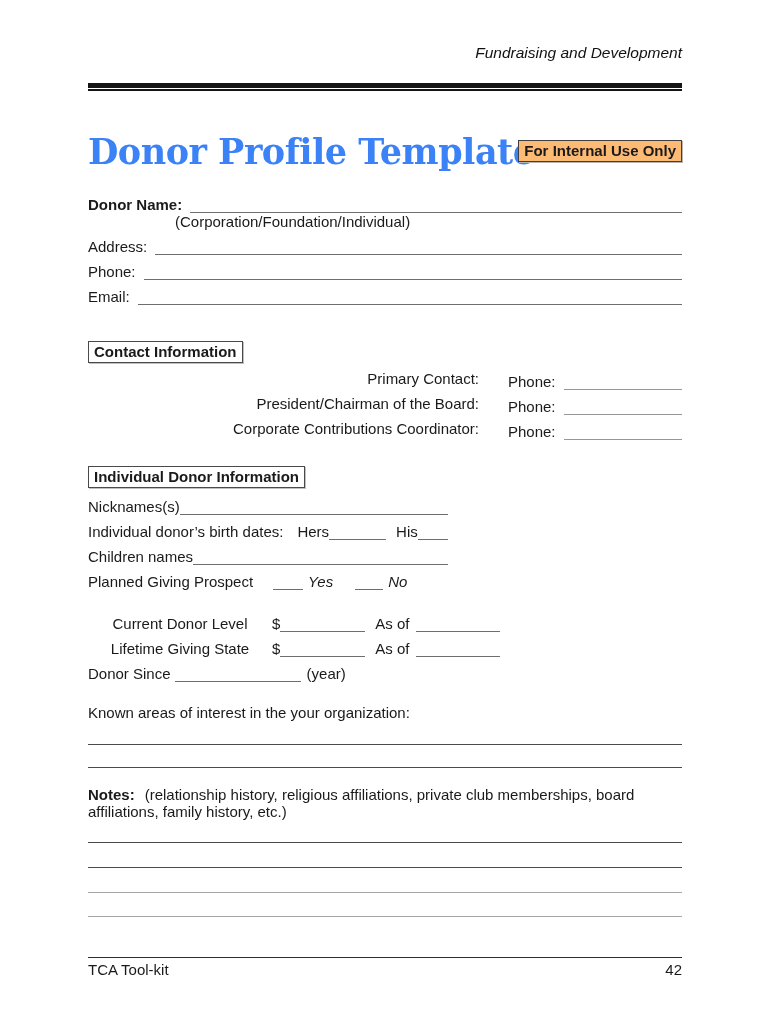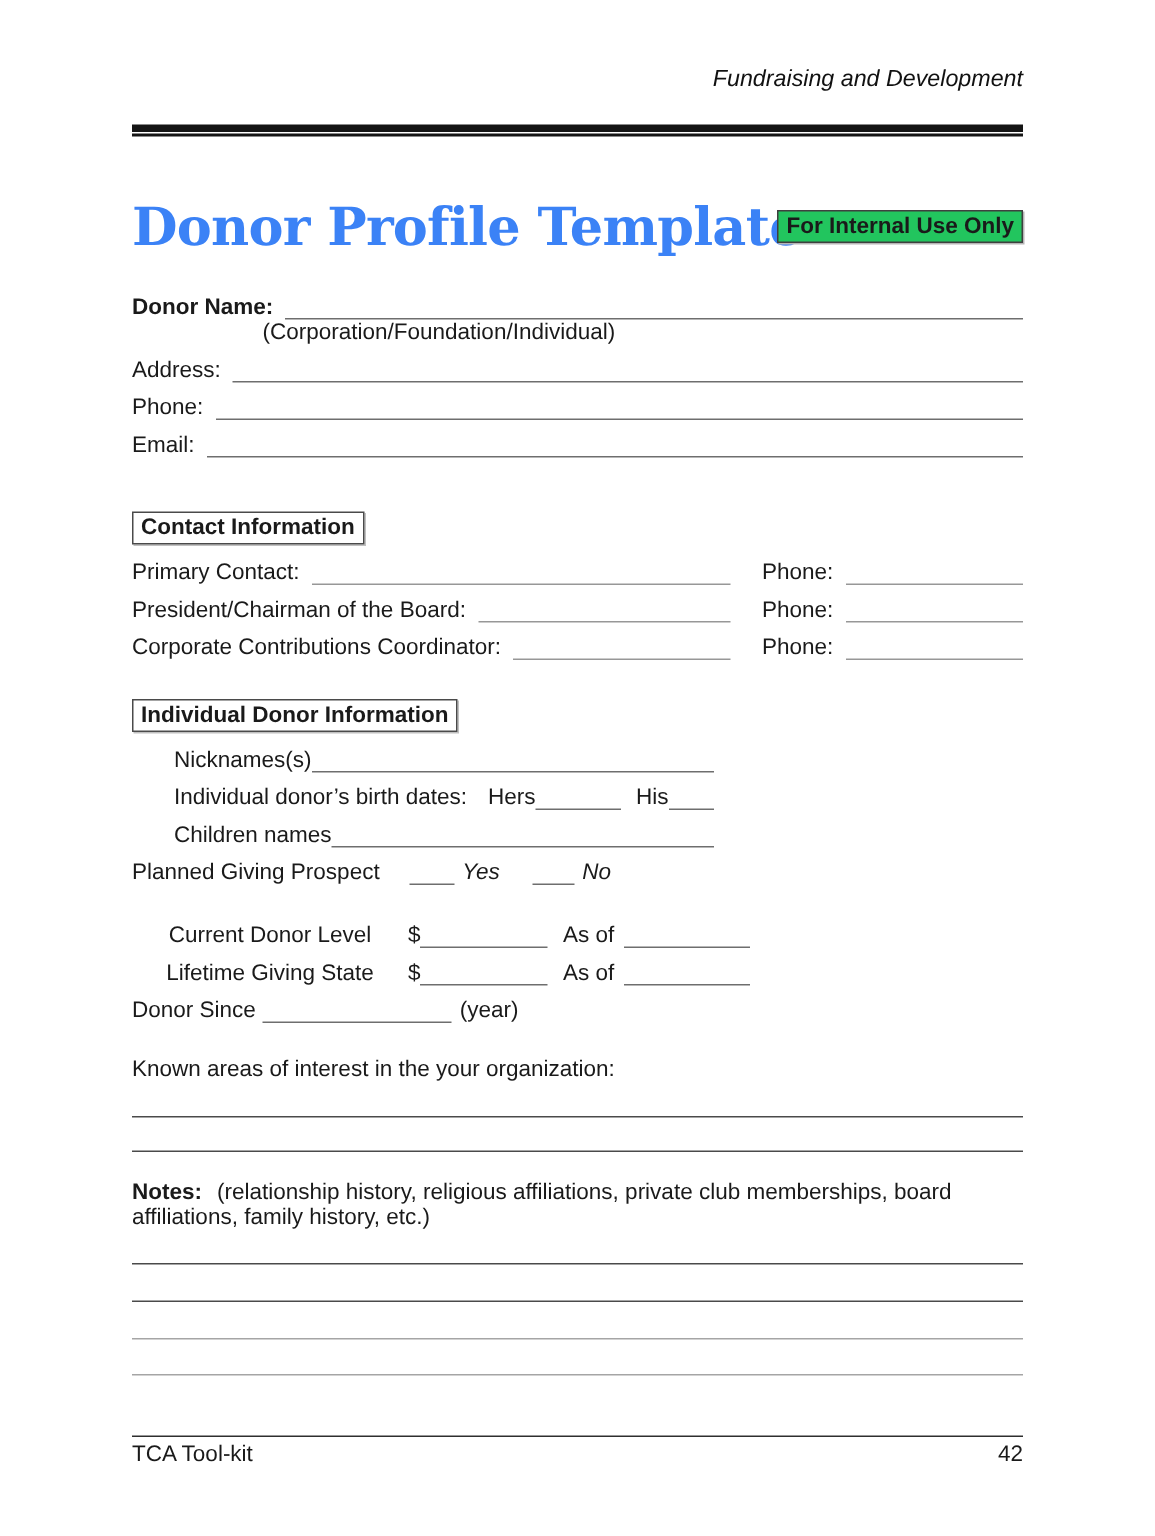--- a/index.html
+++ b/index.html
@@ -14,21 +14,21 @@
   .hdr-right { top:44px; text-align:right; font-style:italic; font-size:15.5px; color:#111; }
   .rule-wrap { top:83px; }
   .rule-thick { height:4.5px; background:#141414; }
   .rule-thin  { height:1.5px; background:#141414; margin-top:1.5px; }
   .page-title {
     top:95px; font-family:"DejaVu Serif", serif; font-weight:bold;
     font-size:35px; letter-spacing:-0.5px; color:#3b82f6; white-space:nowrap;margin-top:36px;
   }
   .internal-box {
     top:140px; right:88px; border:1.5px solid #3f3f3f; box-shadow:1px 1px 0 #b5b5b5;
-    padding:1px 5px 2px; font-weight:bold; font-size:15px; background:#22c55e;
+    padding:1px 5px 2px; font-weight:bold; font-size:15px; background:#fdba74;
   }
 
   
   .fs { font-size:15px; }
   .row { display:flex; align-items:flex-end; height:20px;text-align:right; }
   .lbl { white-space:nowrap; line-height:17px; }
   .b { font-weight:bold; }
   .line { border-bottom:1px solid #6e6e6e; height:1px; }
   .grow { flex:1; }
   .gline { border-color:#979797; }
@@ -41,26 +41,26 @@
 
   .section-head {
     display:inline-block; border:1.3px solid #4a4a4a; box-shadow:1px 1px 0 #c0c0c0;
     padding:1px 5px 2px; font-weight:bold; font-size:15px; background:#fff;
   }
   .head-contact { top:341px; }
   .head-individual { top:466px; }
 
   .contact-rows { top:370px; }
   .crow { display:flex; height:20px; margin-bottom:5px; }
-  .crow .left { width:399px; display:flex; align-items:flex-end; }
+  .crow .left { width:399px; display:flex; align-items:flex-end;flex-direction:column; }
   .crow .right { width:174px; margin-left:21px; display:flex; align-items:flex-end; }
 
   .indiv-rows { top:495px; }
   .irow { display:flex; align-items:flex-end; height:20px; margin-bottom:5px; }
-  .w360 { width:360px;margin-left:28px; }
+  .w360 { width:360px; }
   .ml14 { margin-left:14px; } .ml10 { margin-left:10px; }
   .w57 { width:57px; }
   .ml20 { margin-left:20px; } .ml22 { margin-left:22px; } .ml5 { margin-left:5px;font-style:italic; }
   .w30 { width:30px; } .w28 { width:28px; }
 
   .giving-rows { top:612px; }
   .grow-lbl { width:184px;text-align:center; }
   .w85 { width:85px; } .w84 { width:84px; } .w126 { width:126px; }
   .ml10b { margin-left:10px; } .ml6 { margin-left:6px; } .ml4 { margin-left:4px; }
 

